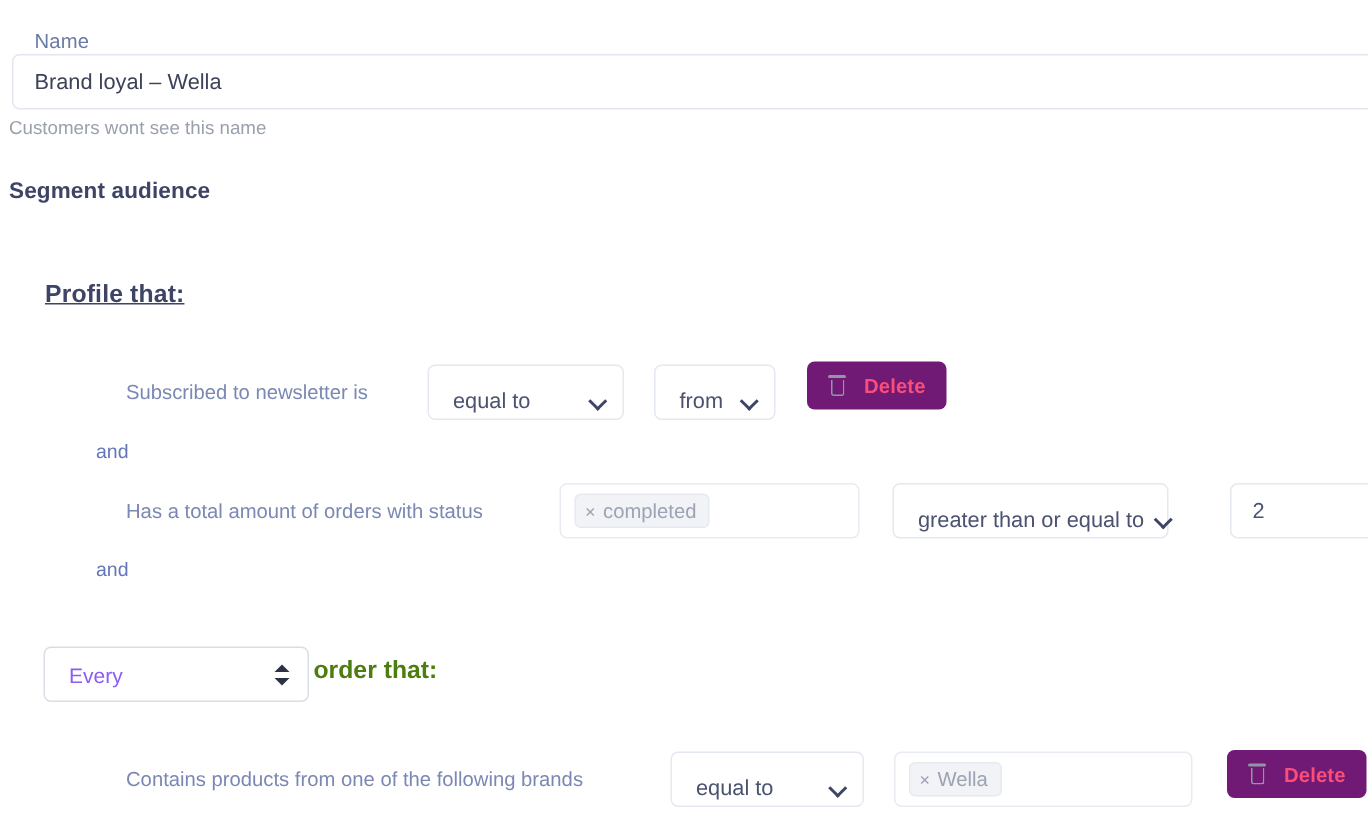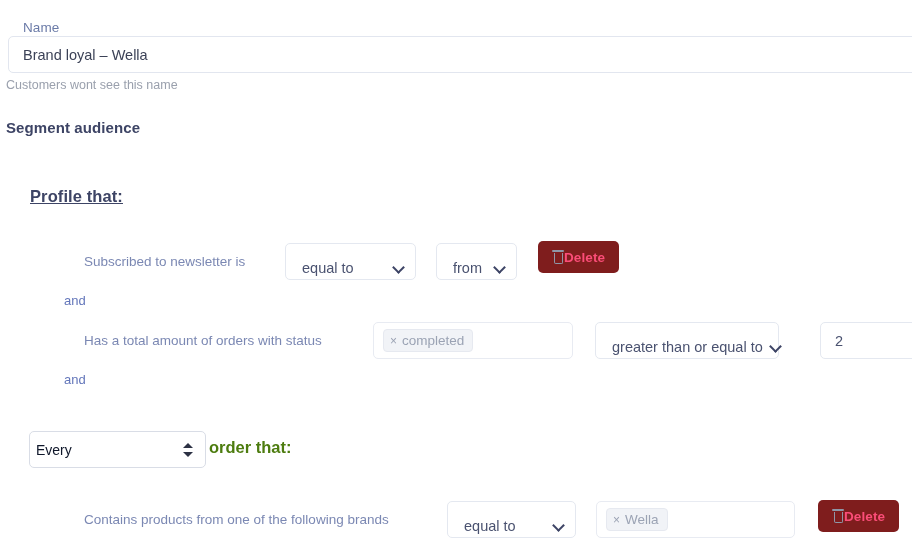--- a/index.html
+++ b/index.html
@@ -129,23 +129,23 @@
 
   
   .nsel {
     position: absolute;
     height: 37px;
     border: 1px solid #d9dde6;
     border-radius: 5px;
     background: #ffffff;
     display: flex;
     align-items: center;
-    padding: 0 12px 0 6px;
+    padding: 0 12px 0 16px;
     font-size: 14px;
-    color: #0f172a;
+    color: #8b5cf6;
     cursor: pointer;
   }
   .nsel .nsel-text { flex: 1 1 auto; }
   .nsel .stepper {
     flex: 0 0 auto;
     width: 10px;
     height: 16px;
     position: relative;
   }
   .nsel .stepper::before,
@@ -208,27 +208,27 @@
     font-size: 14.5px;
     color: #4a5270;
     padding: 0 0 0 14px;
     outline: none;
   }
 
   
   .del-btn {
     position: absolute;
     height: 32px;
-    background: #7f1d1d;
+    background: #701a75;
     border: none;
     border-radius: 5px;
     display: flex;
     align-items: center;
     justify-content: center;
-    gap: 0;
+    gap: 12px;
     padding: 16px 14px;
     cursor: pointer;
     font-family: "Liberation Sans", sans-serif;
   }
   .del-btn .del-text {
     font-size: 13.5px;
     font-weight: bold;
     color: #fb4d78;
     letter-spacing: 0.1px;
   }

